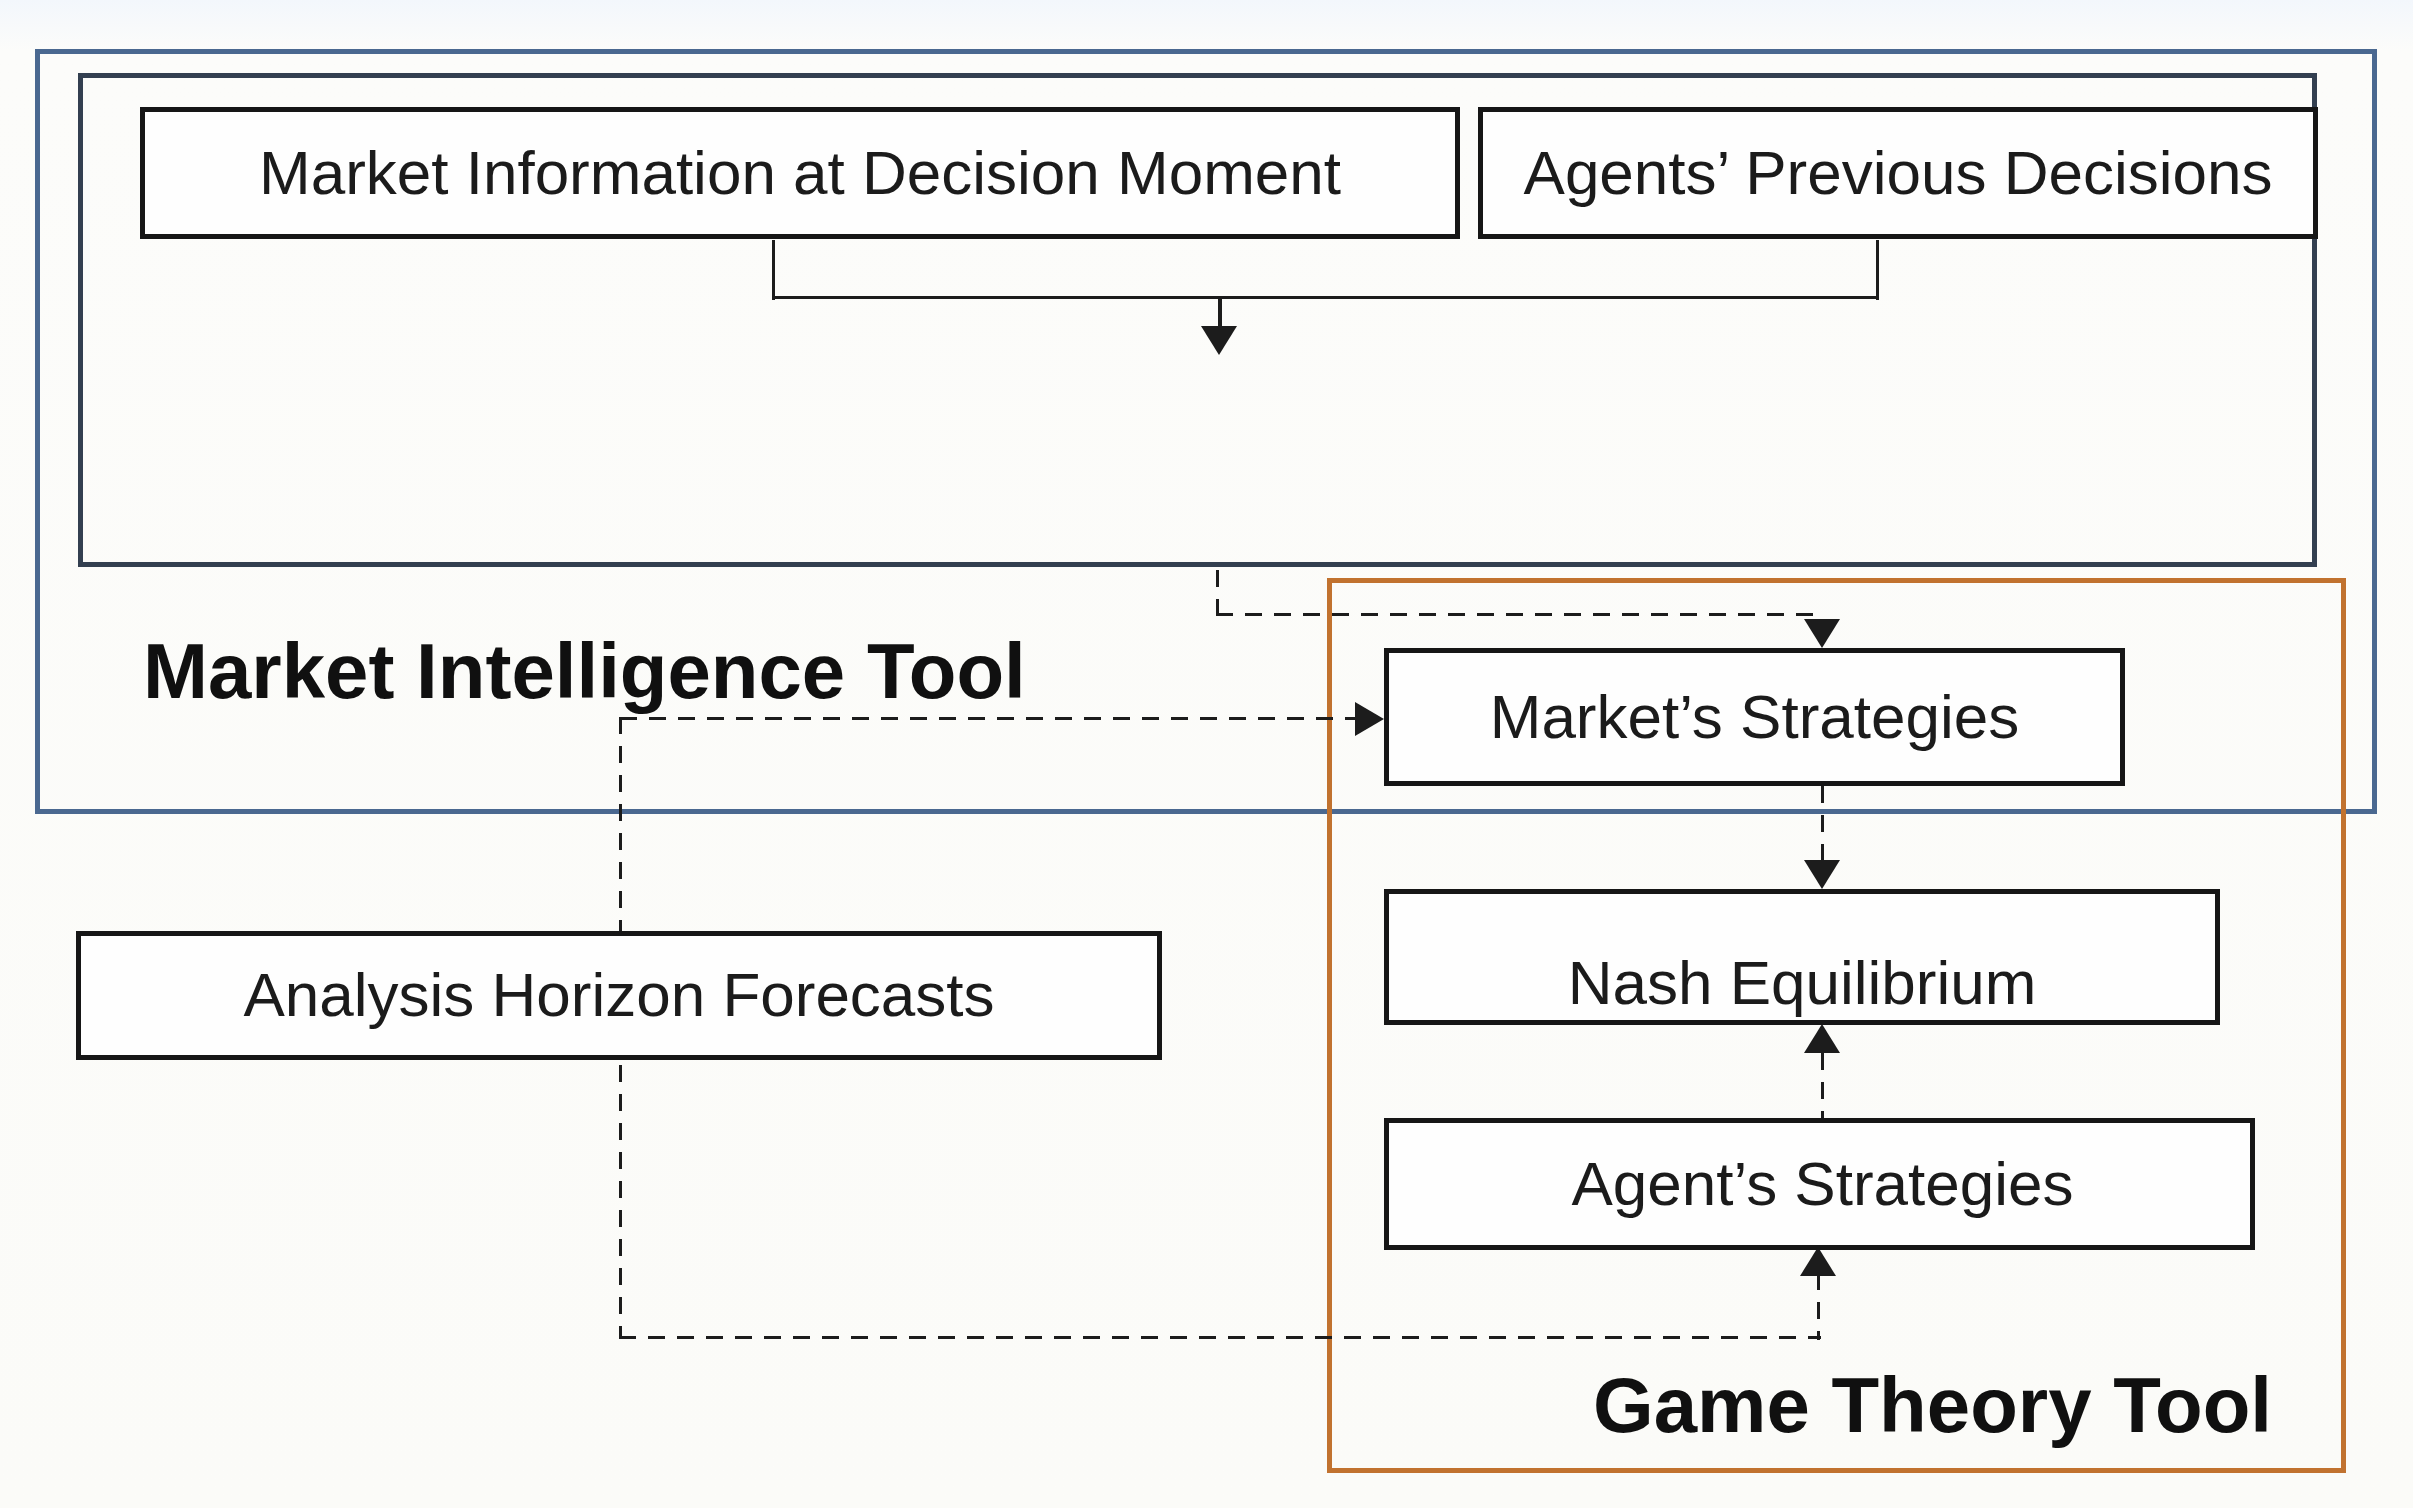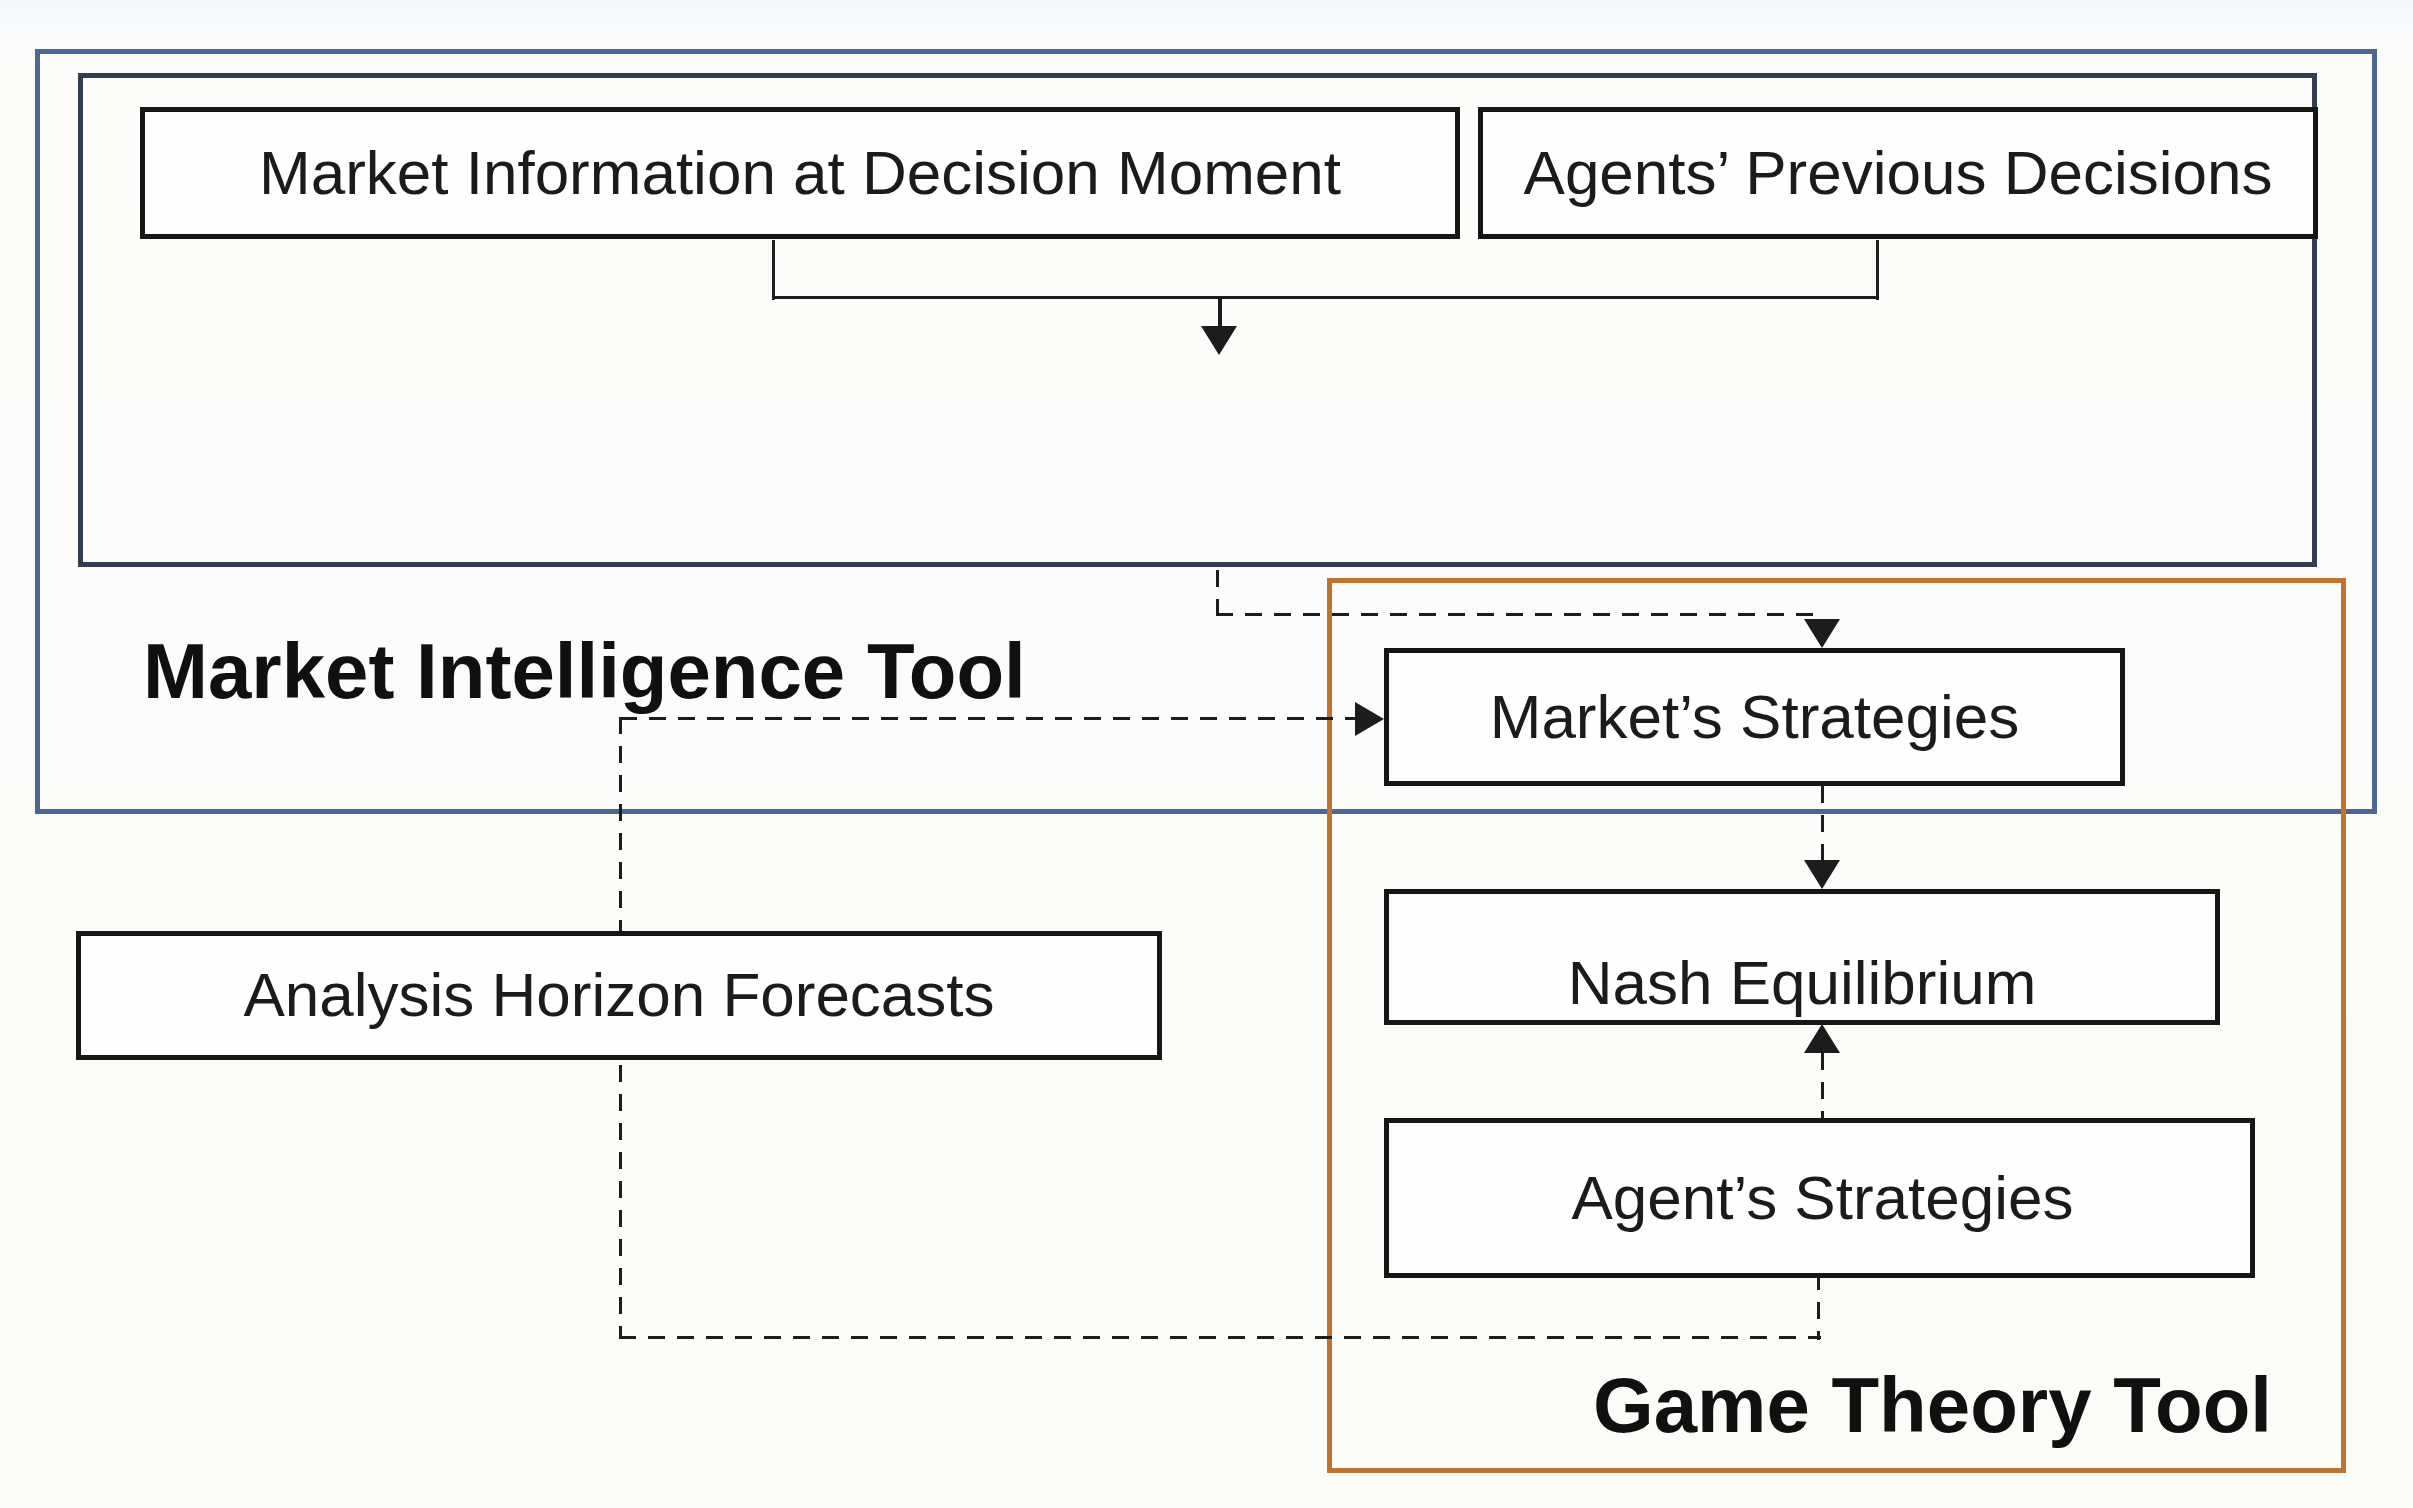--- a/index.html
+++ b/index.html
@@ -87,21 +87,21 @@
 
 
   <div class="node" style="left:1384px;top:648px;width:741px;height:138px;">
     <span>Market’s Strategies</span>
   </div>
 
   <div class="node" style="left:1384px;top:889px;width:836px;height:136px;justify-content:flex-end;">
     <span>Nash Equilibrium</span>
   </div>
 
-  <div class="node" style="left:1384px;top:1118px;width:871px;height:160px;padding-left:6px;">
+  <div class="node" style="left:1384px;top:1118px;width:871px;height:132px;padding-left:6px;">
     <span>Agent’s Strategies</span>
   </div>
 
   <div class="node" style="left:76px;top:931px;width:1086px;height:129px;align-items:center;">
     <span>Analysis Horizon Forecasts</span>
   </div>
 
   <div class="grouplabel" style="left:143px;top:626px;text-align:right;">Market Intelligence Tool</div>
   <div class="grouplabel" style="left:1593px;top:1360px;">Game Theory Tool</div>
 

